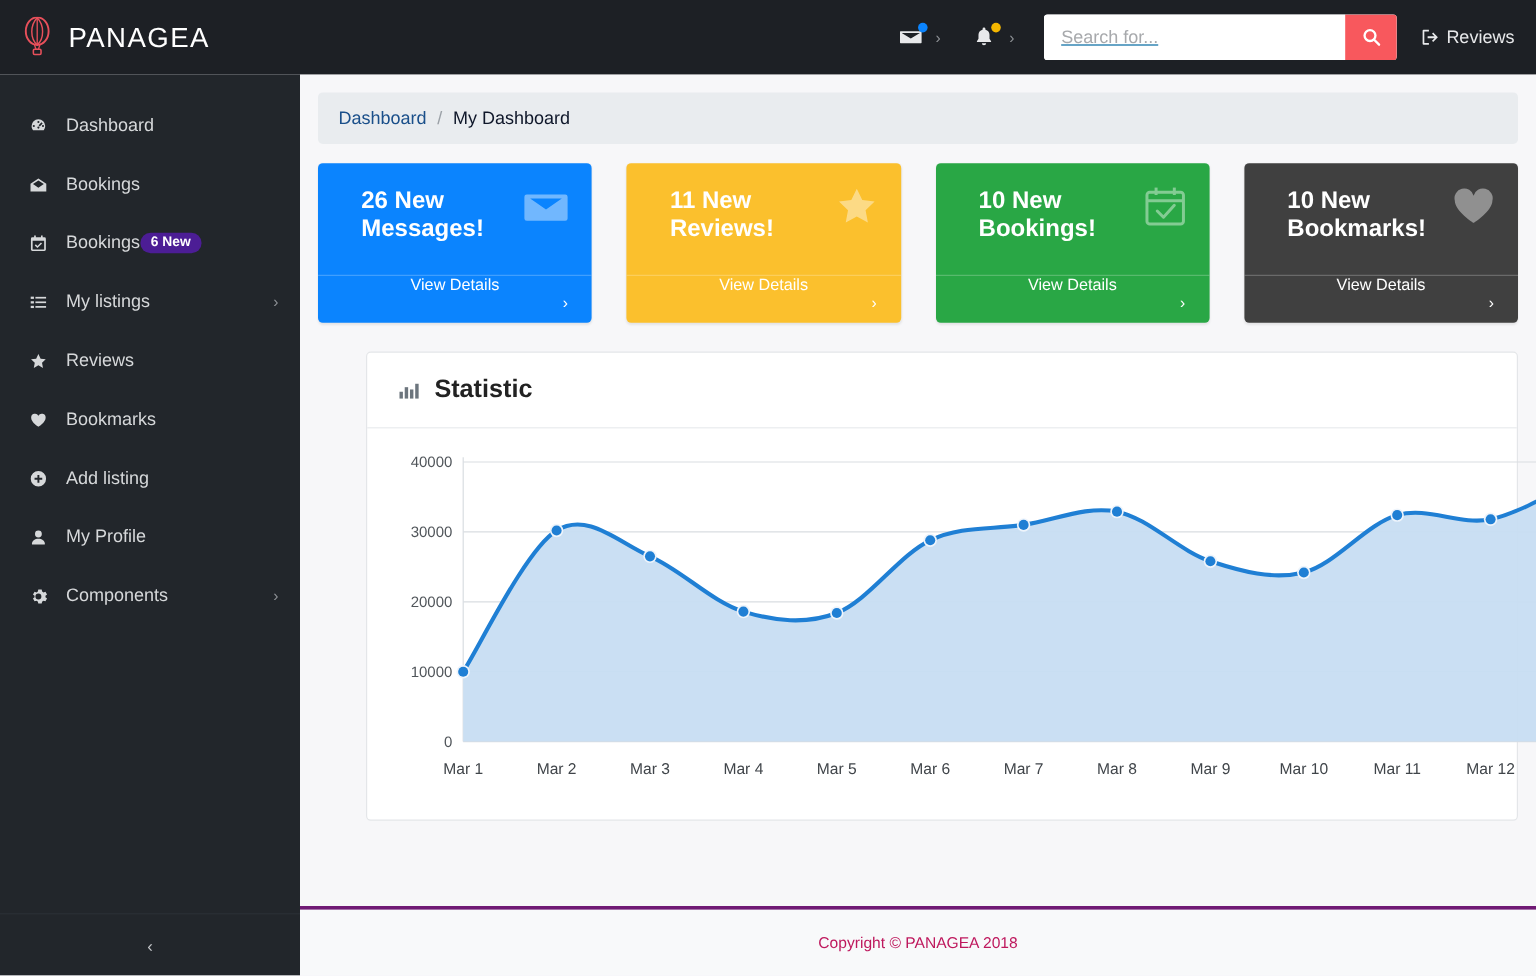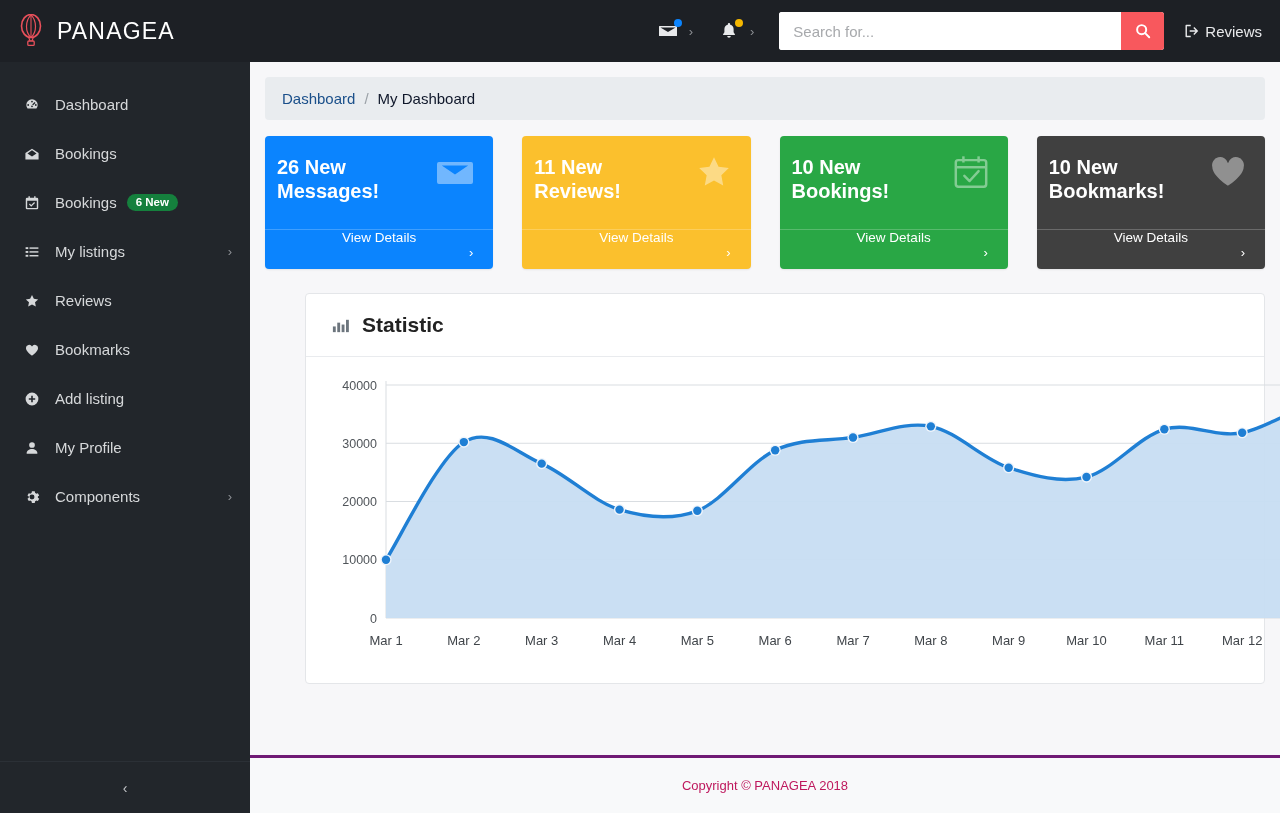--- a/index.html
+++ b/index.html
@@ -38,23 +38,24 @@
   }
   .dot-blue { background: #0b84fe; }
   .dot-orange { background: #f5b700; }
   .caret { color: #8d9095; font-size: 13px; line-height: 1; }
 
   .search-wrap {
     display: flex; height: 38px; margin-left: 12px; margin-right: 6px;
     border-radius: 3px; overflow: hidden; background: #fff;
   }
   .search-input {
-    width: 342px; border: 0; outline: 0; padding: 0 14px;
-    font-size: 15px; color: #737373; font-family: "Liberation Sans", sans-serif;
+    width: 251px; border: 0; outline: 0; padding: 0 14px;
+    font-size: 15px; color: #0369a1; font-family: "Liberation Sans", sans-serif;
     background: #fff;
+    text-decoration: underline;
   }
   .search-input::placeholder { color: #a7a9ac; }
   .search-btn {
     width: 43px; background: #f8585d; border: 0; cursor: pointer;
     display: flex; align-items: center; justify-content: center; color: #fff;
   }
   .logout {
     display: flex; align-items: center; gap: 5px; color: #e8e9eb;
     font-size: 15px; margin-left: 14px; cursor: pointer; text-decoration: none;
   }
@@ -69,22 +70,22 @@
     display: flex; align-items: center; height: 49px;
     padding: 0 18px 0 22px; color: #d6d8da; font-size: 15px;
     cursor: pointer; text-decoration: none;
   }
   .nav-ico {
     width: 20px; min-width: 20px; display: flex; align-items: center;
     justify-content: center; color: #d6d8da; margin-right: 13px;
   }
   .nav-label { white-space: nowrap; }
   .badge-new {
-    background: #15803d; color: #fff; font-size: 11.5px; font-weight: bold;
-    border-radius: 10px; padding: 3px 9px 3px 9px; margin-left: 10px;
+    background: #4c1d95; color: #fff; font-size: 11.5px; font-weight: bold;
+    border-radius: 10px; padding: 3px 9px 3px 9px; 
     line-height: 1;
   }
   .nav-arrow { margin-left: auto; color: #8d9095; font-size: 13px; }
   .sidebar-footer {
     position: absolute; bottom: 0; left: 0; width: 250px; height: 52px;
     border-top: 1px solid #2b3036; display: flex; align-items: center;
     justify-content: center; cursor: pointer;
   }
   .sidebar-footer span { color: #c4c6c9; font-size: 14px; }
 
@@ -105,21 +106,21 @@
   .bc-sep { color: #9aa0a6; margin: 0 9px; }
   .bc-current { color: #0f172a; }
 
   
   .cards { display: flex; gap: 29px; margin-bottom: 24px; }
   .card {
     flex: 1; border-radius: 4px; color: #fff; position: relative;
     box-shadow: 0 1px 2px rgba(0,0,0,.08); overflow: hidden;
   }
   .card-body {
-    padding: 19px 20px 20px 12px; height: 93px; position: relative;
+    padding: 19px 20px 20px 36px; height: 93px; position: relative;
   }
   .card-title { font-size: 20px; font-weight: bold; line-height: 1.22; max-width: 155px; }
   .card-bigicon {
     position: absolute; right: 18px; top: 17px;
     opacity: .42; color: #fff;
   }
   .card-foot {
     border-top: 1px solid rgba(255,255,255,.22);
     height: 40px; display: flex; align-items: center;
     padding: 0 20px; font-size: 13.5px; cursor: pointer; flex-direction: column;

